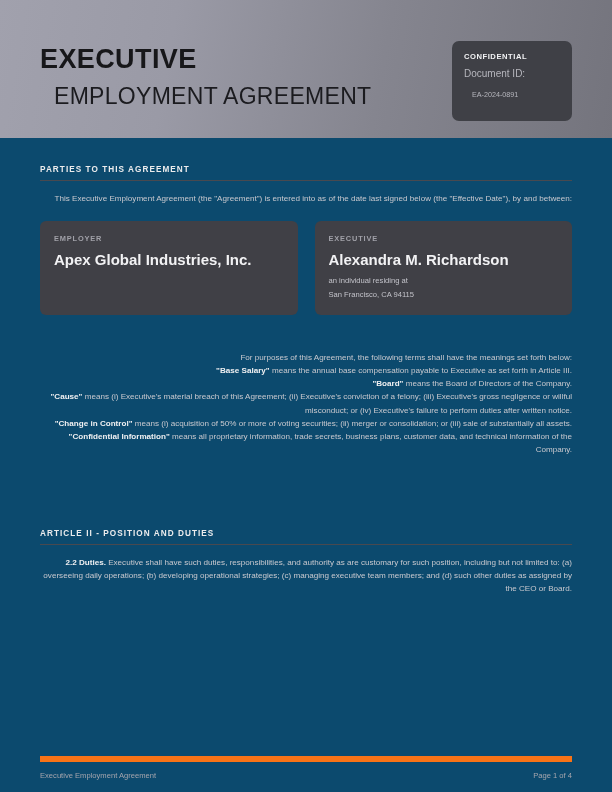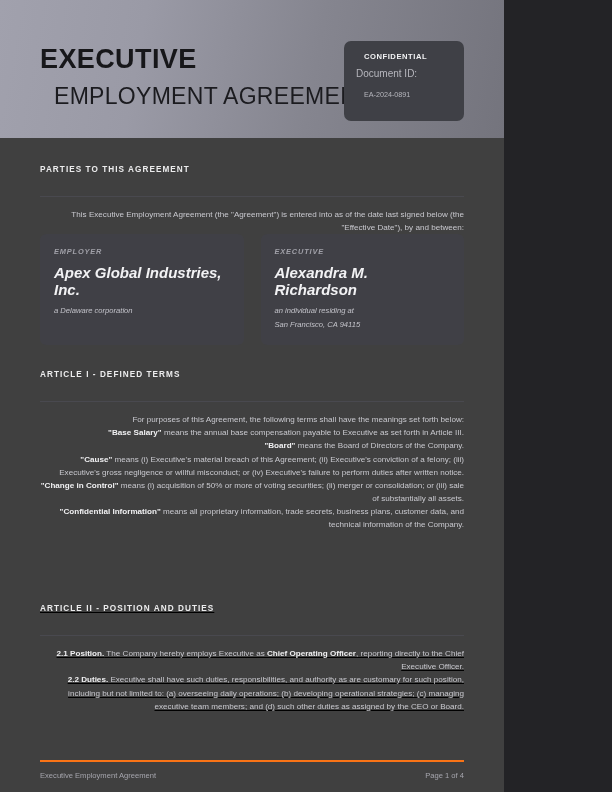--- a/index.html
+++ b/index.html
@@ -9,23 +9,23 @@
   body {
     width: 612px;
     height: 792px;
     background: #232326;
     font-family: "Liberation Sans", sans-serif;
     overflow: hidden;
   }
 
   .page {
     position: relative;
-    width: 504px;
+    width: 612px;
     height: 792px;
-    background: #404040;
+    background: #0c4a6e;
     box-sizing: border-box;
   }
 
   
   .header-band {
     position: relative;
     height: 138px;
     background: linear-gradient(100deg, #a1a1ad 0%, #9a9aa6 28%, #85858f 62%, #74747d 100%);
     box-sizing: border-box;
     padding: 0 40px;
@@ -60,21 +60,21 @@
     background: #3f4046;
     border-radius: 7px;
     padding: 11px 12px 13px 12px;
     box-sizing: border-box;
   }
   .conf-title {
     font-size: 7.6px;
     font-weight: bold;
     letter-spacing: 0.55px;
     color: #f2f2f4;
-    margin: 0 0 6px 8px;
+    margin: 0 0 6px 0;
   }
   .conf-label {
     font-size: 10px;
     color: #b6b6bd;
     margin: 0;
     line-height: 1.45;
   }
   .conf-value {
     font-size: 7.2px;
     color: #b6b6bd;
@@ -89,21 +89,21 @@
   }
 
   .section {
     margin-top: 0;
   }
   .section-head {
     font-size: 8.2px;
     font-weight: bold;
     letter-spacing: 1.05px;
     color: #ececed;
-    padding-bottom: 22px;
+    padding-bottom: 6px;
     border-bottom: 1px solid #49494f;
     margin: 0;
   }
   .section-body {
     padding-top: 11px;
   }
 
   .para {
     font-size: 8.1px;
     color: #c9c9cf;
@@ -113,22 +113,21 @@
   }
   .para b, .para strong {
     color: #f0f0f2;
     font-weight: bold;
   }
 
   
   .party-row {
     display: flex;
     gap: 17px;
-    margin-top: 0;
-    font-style: italic;
+    margin-top: 16px;
   }
   .party-card {
     flex: 1 1 0;
     background: #404046;
     border-radius: 6px;
     padding: 13px 14px 14px 14px;
     box-sizing: border-box;
   }
   .party-role {
     font-size: 7.4px;
@@ -157,21 +156,21 @@
   }
 
   .terms-list .para { margin: 0; }
 
   
   .footer {
     position: absolute;
     left: 40px;
     right: 40px;
     bottom: 12px;
-    border-top: 2px solid #f97316;
+    border-top: 6px solid #f97316;
     padding-top: 9px;
     display: flex;
     justify-content: space-between;
     align-items: baseline;
   }
   .footer-left, .footer-right {
     font-size: 7.6px;
     color: #a5a5ad;
   }
 </style>
@@ -197,52 +196,49 @@
 
     <div class="section" style="margin-top:27px;">
       <div class="section-head">PARTIES TO THIS AGREEMENT</div>
       <div class="section-body">
         <p class="para">This Executive Employment Agreement (the "Agreement") is entered into as of the date last signed below (the "Effective Date"), by and between:</p>
 
         <div class="party-row">
           <div class="party-card">
             <div class="party-role">EMPLOYER</div>
             <div class="party-name">Apex Global Industries, Inc.</div>
-            <div class="party-desc">a Delaware corporation</div>
           </div>
 
           <div class="party-card">
             <div class="party-role">EXECUTIVE</div>
             <div class="party-name">Alexandra M. Richardson</div>
             <div class="party-desc">an individual residing at</div>
             <div class="party-addr">San Francisco, CA 94115</div>
           </div>
         </div>
       </div>
     </div>
 
     <div class="section" style="margin-top:25px;">
-      <div class="section-head">ARTICLE I - DEFINED TERMS</div>
       <div class="section-body">
         <p class="para">For purposes of this Agreement, the following terms shall have the meanings set forth below:</p>
         <div class="terms-list" id="terms-list">
             <p class="para"><b>"Base Salary"</b><span> means the annual base compensation payable to Executive as set forth in Article III.</span></p>
             <p class="para"><b>"Board"</b><span> means the Board of Directors of the Company.</span></p>
             <p class="para"><b>"Cause"</b><span> means (i) Executive's material breach of this Agreement; (ii) Executive's conviction of a felony; (iii) Executive's gross negligence or willful misconduct; or (iv) Executive's failure to perform duties after written notice.</span></p>
             <p class="para"><b>"Change in Control"</b><span> means (i) acquisition of 50% or more of voting securities; (ii) merger or consolidation; or (iii) sale of substantially all assets.</span></p>
             <p class="para"><b>"Confidential Information"</b><span> means all proprietary information, trade secrets, business plans, customer data, and technical information of the Company.</span></p>
           </div>
       </div>
     </div>
 
-    <div class="section" style="margin-top:73px;text-decoration:underline;">
+    <div class="section" style="margin-top:73px;">
       <div class="section-head">ARTICLE II - POSITION AND DUTIES</div>
       <div class="section-body">
         <div id="clause-list">
-            <p class="para"><b>2.1 Position.</b><span> The Company hereby employs Executive as </span><b>Chief Operating Officer</b><span>, reporting directly to the Chief Executive Officer.</span></p>
             <p class="para"><b>2.2 Duties.</b><span> Executive shall have such duties, responsibilities, and authority as are customary for such position, including but not limited to: (a) overseeing daily operations; (b) developing operational strategies; (c) managing executive team members; and (d) such other duties as assigned by the CEO or Board.</span></p>
           </div>
       </div>
     </div>
 
   </div>
 
   <div class="footer">
     <div class="footer-left">Executive Employment Agreement</div>
     <div class="footer-right">Page 1 of 4</div>

